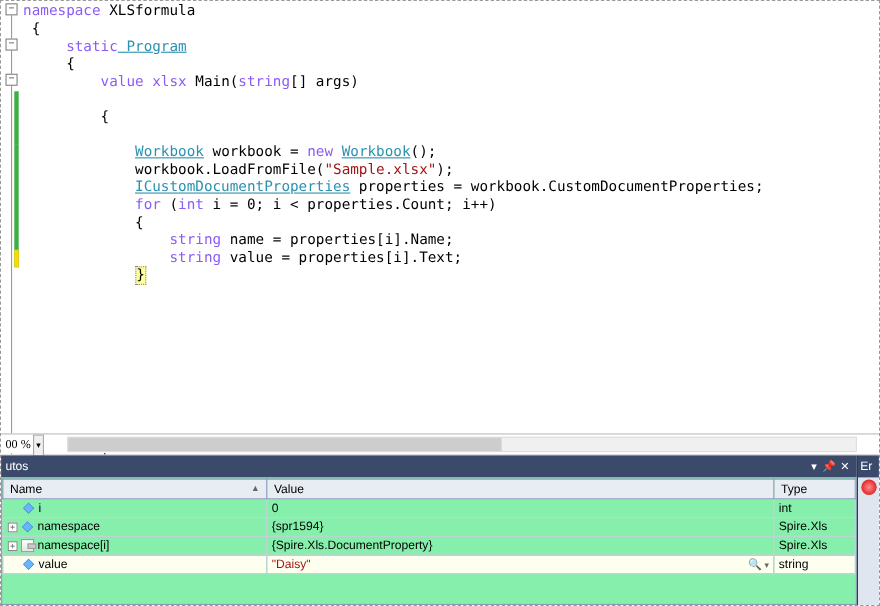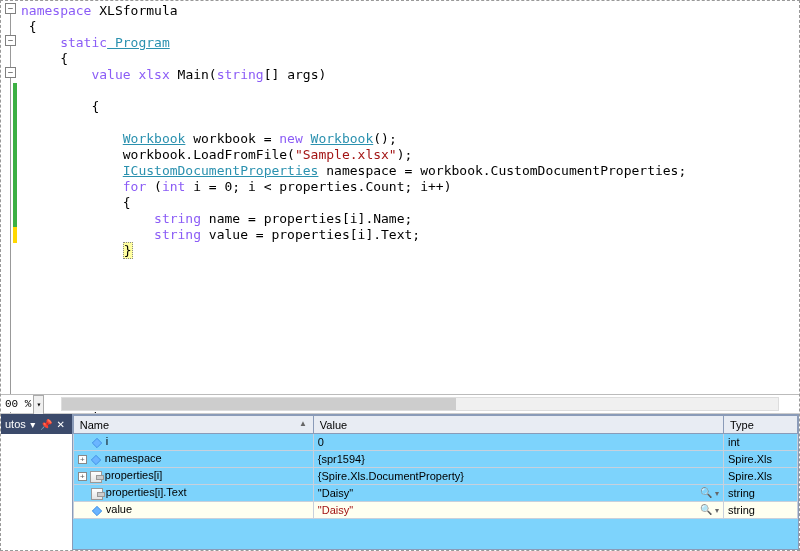--- a/index.html
+++ b/index.html
@@ -11,34 +11,34 @@
   .fold { position: absolute; left: 4px; width: 11px; height: 11px; border: 1px solid #808080; background: #fff; font-size: 9px; line-height: 9px; text-align: center; color: #555; cursor: pointer; }
   .green-marker { position: absolute; left: 12px; width: 4px; background: #3cb043; }
   .yellow-marker { position: absolute; left: 12px; width: 4px; background: #ffd800; }
   
   .code { padding: 2px 0 0 4px; line-height: 16px; white-space: pre; font-family: Consolas, monospace; overflow: hidden; flex: 1; position: relative; }
   .kw { color: #8b5cf6; }
   .type { color: #2b91af; text-decoration: underline; }
   .str { color: #a31515; }
   .brace-select { background: #ffffa0; border: 1px dotted #888; }
   
-  .zoom { position: absolute; left: 0; top: 393px; height: 18px; width: 100%; background: #fff; border-top: 1px solid #bbb; font-size: 11px; padding-left: 4px; line-height: 18px; font-family: Liberation Mono, monospace; }
+  .zoom { position: absolute; left: 0; top: 393px; height: 18px; width: 100%; background: #fff; border-top: 1px solid #bbb; font-size: 11px; padding-left: 4px; line-height: 18px; font-family: Liberation Serif, serif; }
   .zoom-dd { display: inline-block; border: 1px solid #aaa; font-size: 8px; padding: 0 2px; background: #f0f0f0; margin-left: 2px; }
   .hscroll-track { position: absolute; left: 60px; right: 20px; top: 2px; height: 14px; background: #f0f0f0; border: 1px solid #ddd; }
   .hscroll-thumb { position: absolute; left: 0; width: 55%; top: 0; bottom: 0; background: #cdcdcd; }
   
   .bottom { position: absolute; top: 413px; left: 0; right: 0; bottom: 0; display: flex; }
-  .panel-left { flex: 1; display: flex; min-width: 0; }
+  .panel-left { flex: 1; display: flex; flex-direction: column; min-width: 0; }
   .panel-right { width: 20px; background: #dfe6ef; border-left: 1px solid #2e3b55; display: flex; flex-direction: column; }
   
   .title-bar { height: 20px; background: #3b4a6b; color: #fff; font-family: 'Segoe UI', sans-serif; font-size: 11px; display: flex; align-items: center; padding: 0 4px; }
   .title-bar .spacer { flex: 1; }
   .title-bar .ctl { width: 14px; text-align: center; font-size: 10px; cursor: pointer; }
   
-  .grid { flex: 1; background: #7dd3fc; border: 1px solid #8a9bb8; overflow: hidden; font-family: 'Segoe UI', sans-serif; font-size: 11px; }
+  .grid { flex: 1; background: #86efac; border: 1px solid #8a9bb8; overflow: hidden; font-family: 'Segoe UI', sans-serif; font-size: 11px; }
   .grid table { border-collapse: collapse; width: 100%; table-layout: fixed; }
   .grid th { background: #e8ecf3; border: 1px solid #8a9bb8; text-align: left; padding: 2px 6px; font-weight: normal; height: 18px; }
   .grid th .sort { float: right; font-size: 8px; color: #666; }
   .grid td { border: 1px solid #c8d0dc; padding: 1px 4px; height: 17px; white-space: nowrap; overflow: hidden; }
   .grid tr.sel td { background: #fffff0; }
   .col-name { width: 240px; }
   .col-val { width: auto; }
   .col-type { width: 74px; }
   .tree-btn { display: inline-block; width: 9px; height: 9px; border: 1px solid #888; text-align: center; line-height: 7px; font-size: 8px; margin-right: 3px; color: #555; background: #fff; vertical-align: middle; }
   .ico { display: inline-block; width: 12px; height: 12px; vertical-align: middle; margin-right: 3px; }
@@ -66,21 +66,21 @@
   <div class="code"><span class="kw">namespace</span><span> XLSformula</span>
  <span>{</span>
      <span class="kw">static</span><span class="type"> Program</span>
      <span>{</span>
          <span class="kw">value</span> <span class="kw">xlsx</span><span> Main(</span><span class="kw">string</span><span>[] args)</span>
 
          <span>{</span>
 
              <span class="type">Workbook</span><span> workbook = </span><span class="kw">new</span> <span class="type">Workbook</span><span>();</span>
              <span>workbook.LoadFromFile(</span><span class="str">"Sample.xlsx"</span><span>);</span>
-             <span class="type">ICustomDocumentProperties</span><span> namespace = workbook.CustomDocumentProperties;</span>
+             <span class="type">ICustomDocumentProperties</span><span> properties = workbook.CustomDocumentProperties;</span>
              <span class="kw">for</span><span> (</span><span class="kw">int</span><span> i = 0; i &lt; properties.Count; i++)</span>
              <span>{</span>
                  <span class="kw">string</span><span> name = properties[i].Name;</span>
                  <span class="kw">string</span><span> value = properties[i].Text;</span>
              <span class="brace-select">}</span>
  
  
  
  
  
@@ -126,31 +126,32 @@
               <td><span style="display: inline-block; width: 13px;"></span><span class="ico ico-blue"></span><span>i</span></td>
               <td><span>0</span></td>
               <td>int</td>
             </tr>
             <tr>
               <td><span class="tree-btn">+</span><span class="ico ico-blue"></span><span>namespace</span></td>
               <td><span>{spr1594}</span></td>
               <td>Spire.Xls</td>
             </tr>
             <tr>
-              <td><span class="tree-btn">+</span><span class="ico ico-prop"></span><span>properties[i]</span></td>
+              <td><span class="tree-btn">+</span><span class="ico ico-prop"></span><span>namespace[i]</span></td>
               <td><span>{Spire.Xls.DocumentProperty}</span></td>
               <td>Spire.Xls</td>
-            </tr>
-            <tr>
-              <td><span style="display: inline-block; width: 13px;"></span><span class="ico ico-prop"></span><span>properties[i].Text</span></td>
-              <td><span>"Daisy"</span><span class="mag">🔍<span class="dd">▾</span></span></td>
-              <td>string</td>
             </tr>
             <tr class="sel">
               <td><span style="display: inline-block; width: 13px;"></span><span class="ico ico-blue"></span><span>value</span></td>
               <td><span class="red-val">"Daisy"</span><span class="mag">🔍<span class="dd">▾</span></span></td>
               <td>string</td>
             </tr>
           </tbody>
       </table>
     </div>
   </div>
+  <div class="panel-right">
+    <div class="title-bar" style="padding:0 2px">
+        <span>Er</span>
+      </div>
+    <div class="err-ico"></div>
+  </div>
 </div>
 
 </body></html>

